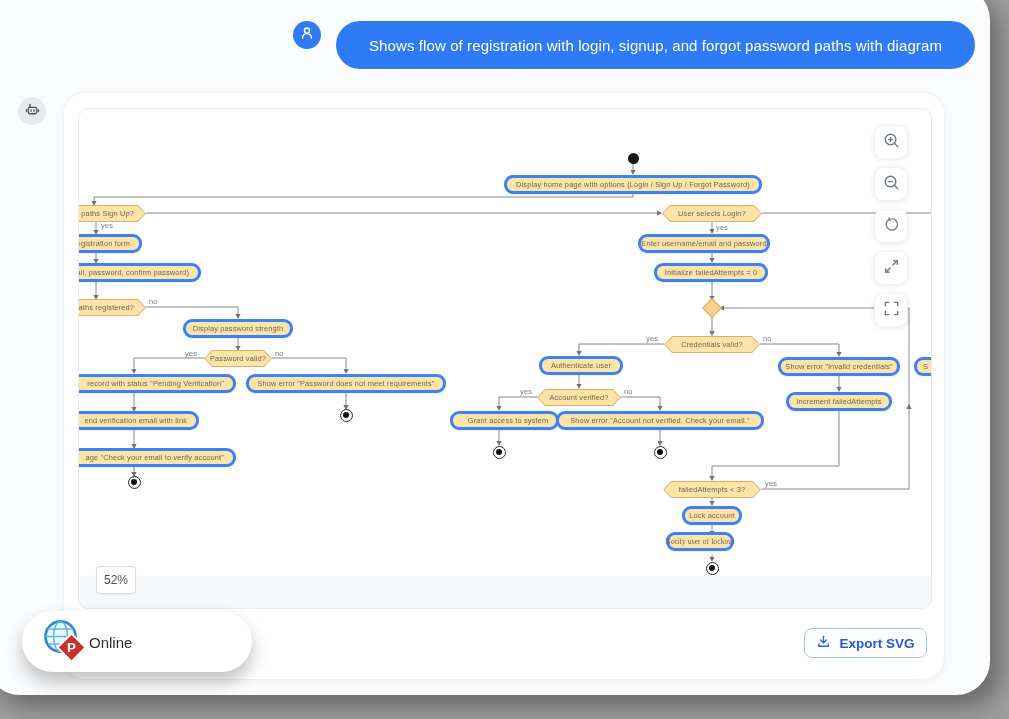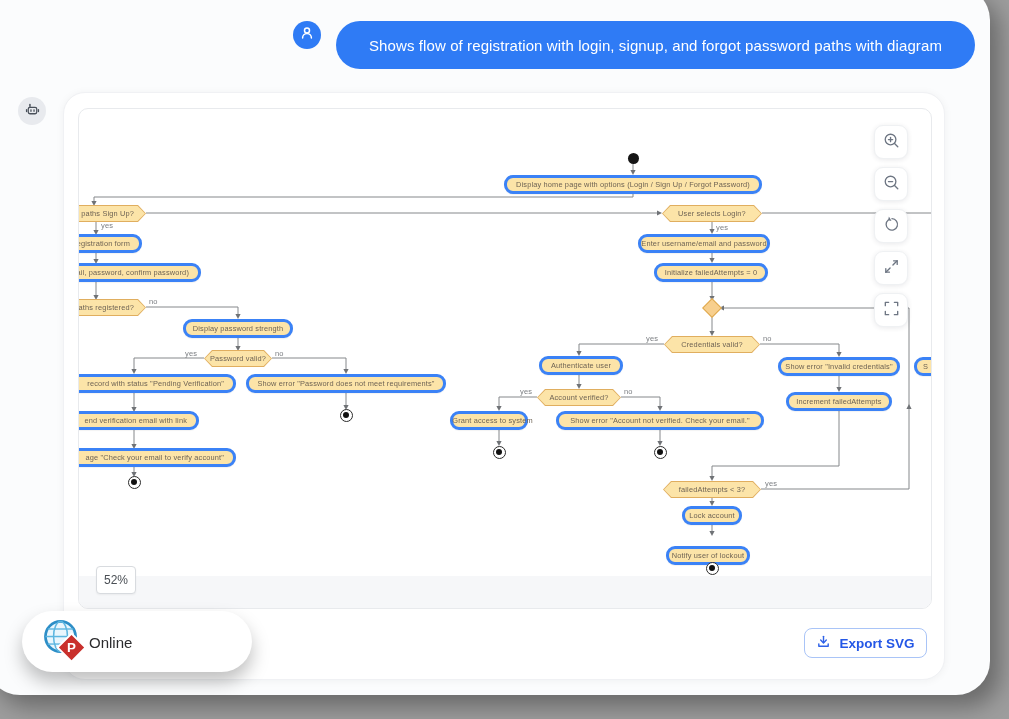--- a/index.html
+++ b/index.html
@@ -179,32 +179,32 @@
           <div class="node-merge" style="left: 626px; top: 192px;"></div>
           <div class="dec" style="left: 585px; top: 227px; width: 96px;">
             <div class="dec-shape"></div>
             <span class="dec-label">Credentials valid?</span>
           </div>
           <div class="node action" style="left: 460px; top: 246.5px; width: 84px;">Authenticate user</div>
           <div class="dec" style="left: 458px; top: 280px; width: 84px;">
             <div class="dec-shape"></div>
             <span class="dec-label">Account verified?</span>
           </div>
-          <div class="node action" style="left: 371px; top: 301.5px; width: 78px; padding-left: 7px;">Grant access to system</div>
+          <div class="node action" style="left: 371px; top: 301.5px; width: 109px; padding-left: 7px;">Grant access to system</div>
           <div class="node action" style="left: 477px; top: 301.5px; width: 208px;">Show error "Account not verified. Check your email."</div>
           <div class="node-final" style="left: 413.5px; top: 336.5px;"></div>
           <div class="node-final" style="left: 574.5px; top: 336.5px;"></div>
           <div class="node action" style="left: 699px; top: 247.5px; width: 122px;">Show error "Invalid credentials"</div>
           <div class="node action" style="left: 707px; top: 282.5px; width: 106px;">Increment failedAttempts</div>
           <div class="dec" style="left: 584px; top: 372px; width: 98px;">
             <div class="dec-shape"></div>
             <span class="dec-label">failedAttempts &lt; 3?</span>
           </div>
           <div class="node action" style="left: 603px; top: 396.5px; width: 60px;">Lock account</div>
-          <div class="node action" style="left: 587px; top: 437px; width: 84px;">Notify user of lockout</div>
+          <div class="node action" style="left: 587px; top: 423px; width: 68px; font-family: Liberation Serif, serif;">Notify user of lockout</div>
           <div class="node-final" style="left: 626.5px; top: 452.5px;"></div>
           <div class="node action align-left" style="left: 835px; top: 247.5px; width: 70px;">S</div>
           <span class="edge-label" style="left: 22px; top: 112px;">yes</span>
           <span class="edge-label" style="left: 70px; top: 188px;">no</span>
           <span class="edge-label" style="left: 106px; top: 240px;">yes</span>
           <span class="edge-label" style="left: 196px; top: 240px;">no</span>
           <span class="edge-label" style="left: 637px; top: 114px;">yes</span>
           <span class="edge-label" style="left: 567px; top: 225px;">yes</span>
           <span class="edge-label" style="left: 684px; top: 225px;">no</span>
           <span class="edge-label" style="left: 441px; top: 278px;">yes</span>

